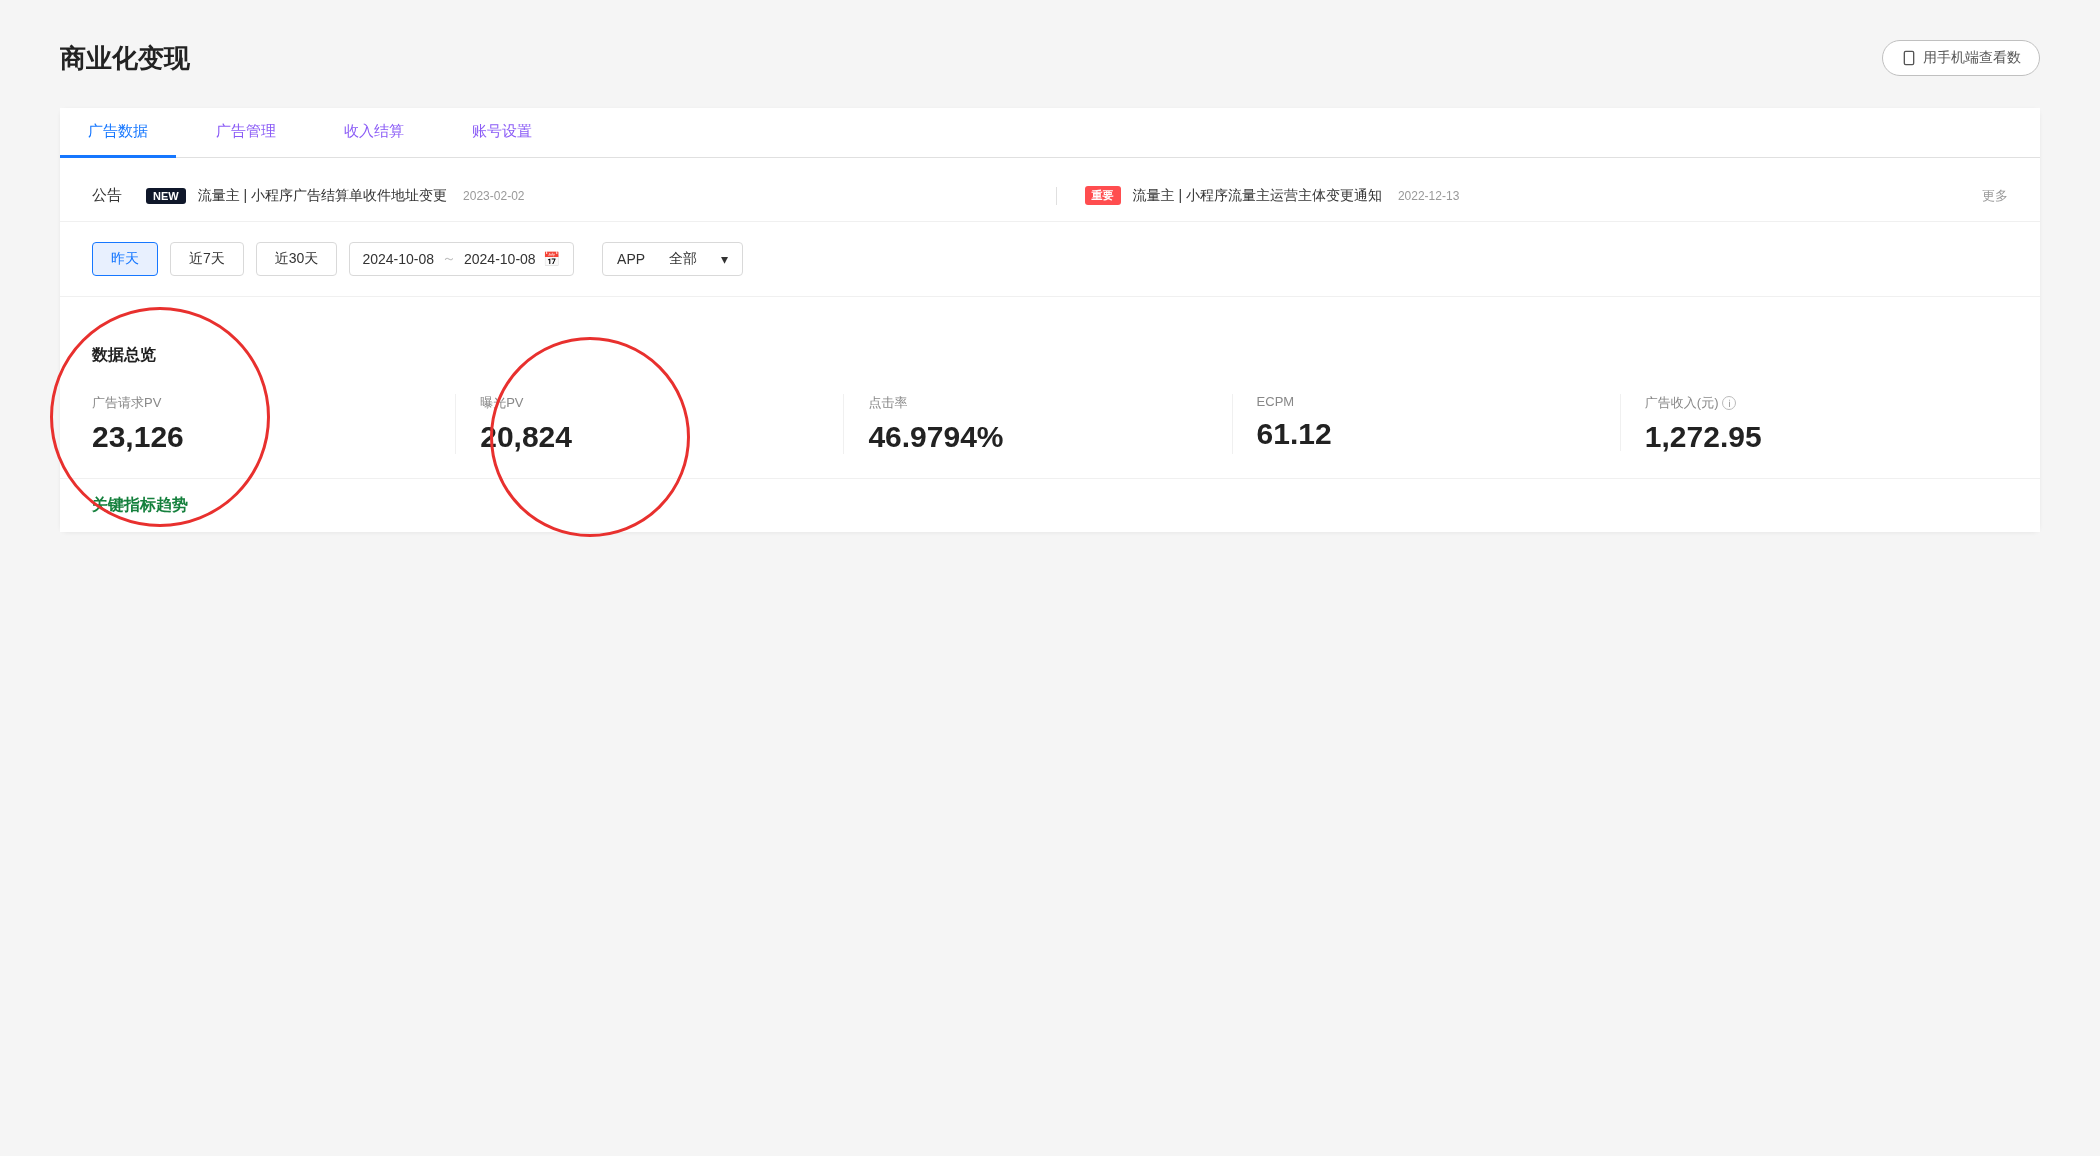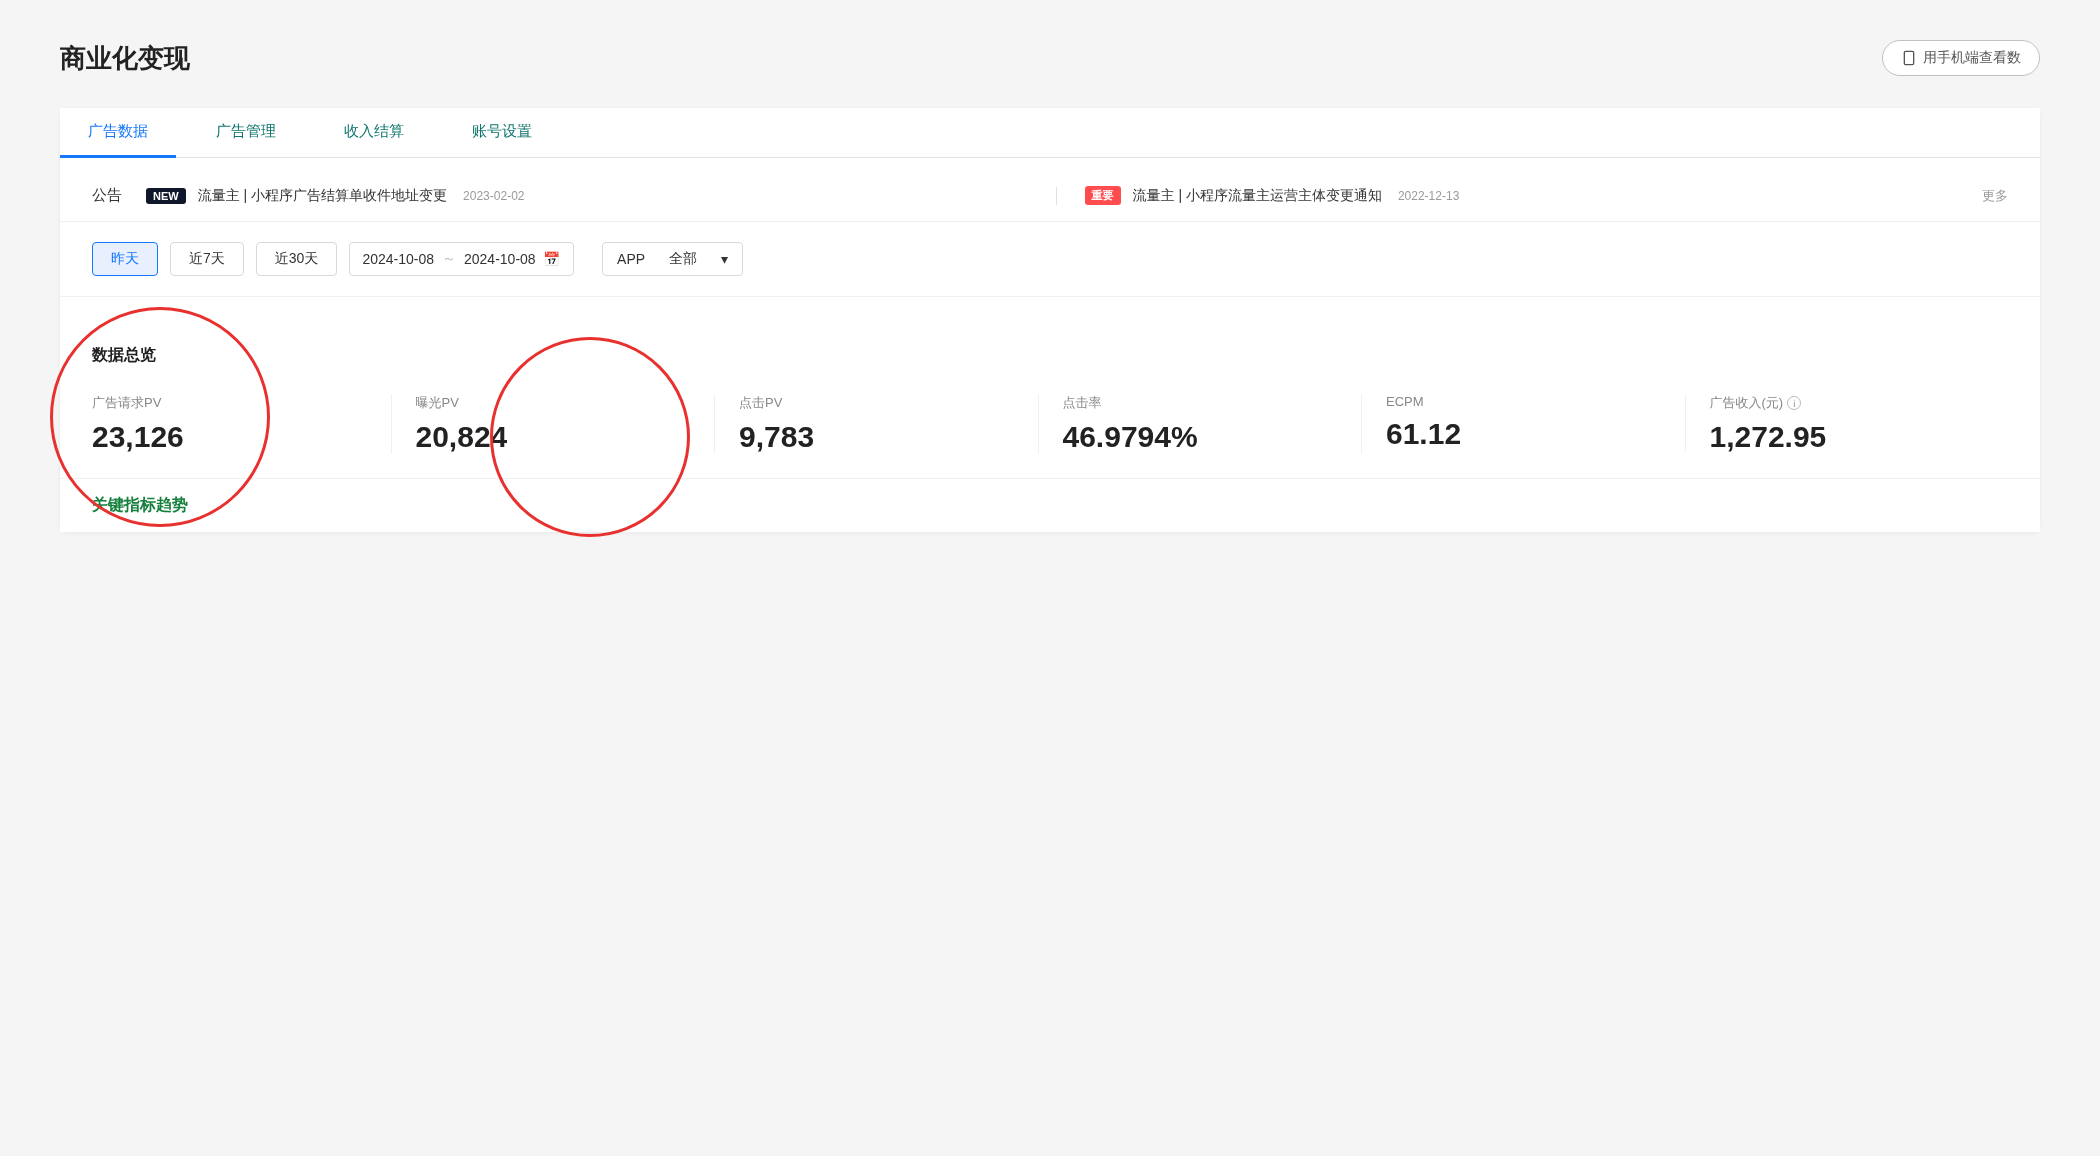--- a/index.html
+++ b/index.html
@@ -44,21 +44,21 @@
       display: flex;
       gap: 12px;
       border-bottom: 1px solid #e0e0e0;
       margin-bottom: 12px;
       background: #fff;
       padding: 0 0 0 0;
     }
     .tab-item {
       padding: 14px 28px;
       font-size: 15px;
-      color: #0f766e;
+      color: #8b5cf6;
       cursor: pointer;
       border-bottom: 3px solid transparent;
       margin-bottom: -1px;
     }
     .tab-item.active {
       color: #1677ff;
       border-bottom: 3px solid #1677ff;
       font-weight: 500;
     }
     .main-card {
@@ -327,24 +327,20 @@
       <div class="stats-grid">
         <div class="stat-item">
           <div class="stat-label">广告请求PV</div>
           <div class="stat-value">23,126</div>
         </div>
         <div class="stat-item">
           <div class="stat-label">曝光PV</div>
           <div class="stat-value">20,824</div>
         </div>
         <div class="stat-item">
-          <div class="stat-label">点击PV</div>
-          <div class="stat-value">9,783</div>
-        </div>
-        <div class="stat-item">
           <div class="stat-label">点击率</div>
           <div class="stat-value">46.9794%</div>
         </div>
         <div class="stat-item">
           <div class="stat-label">ECPM</div>
           <div class="stat-value">61.12</div>
         </div>
         <div class="stat-item">
           <div class="stat-label">
             <span>广告收入(元)</span>

